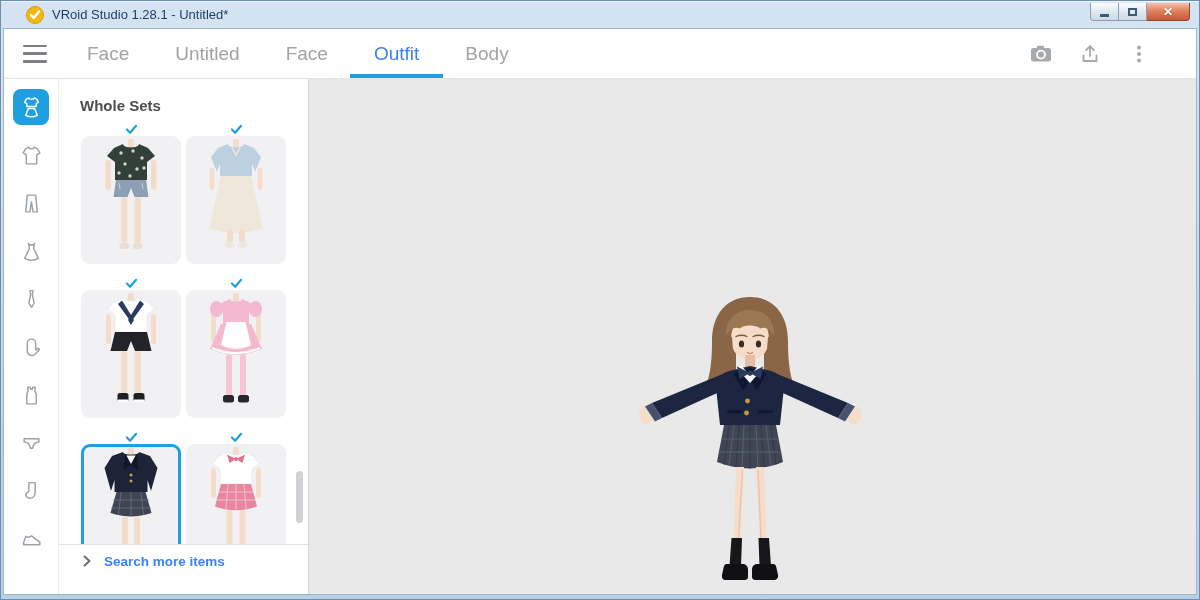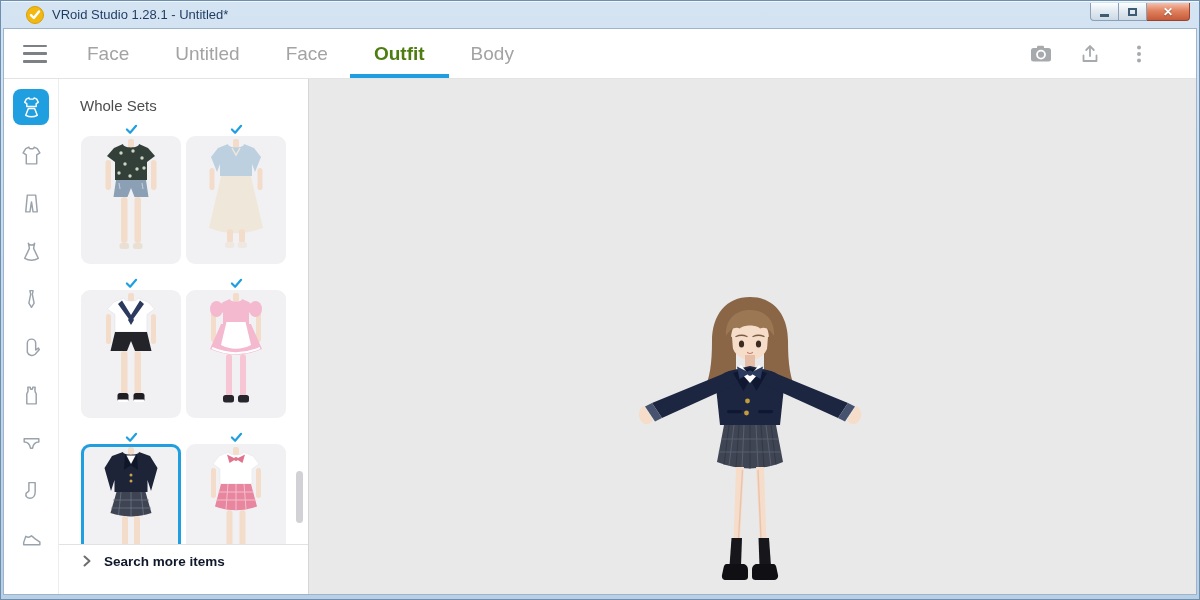--- a/index.html
+++ b/index.html
@@ -27,51 +27,51 @@
   
   .chrome{ position:absolute; left:2px; right:2px; top:27px; bottom:4px; background:#fff; overflow:hidden;
     border:1px solid #9db4ca; display:flex; flex-direction:column; }
 
   .toolbar{ height:50px; flex:0 0 50px; background:#fff; border-bottom:1px solid #e3e3e3;
     display:flex; align-items:center; position:relative; }
   .menu-btn{ margin-left:19px; width:24px; height:18px; display:flex; flex-direction:column; justify-content:space-between; cursor:pointer; border:none; background:none; }
   .menu-btn span{ display:block; height:2.6px; background:#7d8084; border-radius:1px; }
   .tab-bar{ display:flex; gap:46px; margin-left:40px; height:100%; list-style:none; }
   .tab{ position:relative; display:flex; align-items:center; height:100%; font-size:19px; color:#a3a3a3; cursor:pointer; }
-  .tab.active{ color:#4d7c0f; font-weight:bold; }
+  .tab.active{ color:#3b82f6; font-weight:normal; }
   .tab.active::after{ content:''; position:absolute; left:-24px; right:-24px; bottom:0; height:4px; background:var(--accent); }
   .toolbar-actions{ position:absolute; right:46px; display:flex; gap:27px; align-items:center; }
   .action-btn{ border:none; background:none; cursor:pointer; width:22px; height:22px; display:flex; align-items:center; justify-content:center; }
 
   .content{ flex:1; display:flex; min-height:0; }
 
   
   .catbar{ width:55px; flex:0 0 55px; background:#fff; border-right:1px solid #ececec; padding-top:10px;
     display:flex; flex-direction:column; align-items:center; }
   .cat{ width:36px; height:36px; margin-bottom:12px; border:none; background:none; border-radius:8px;
     display:flex; align-items:center; justify-content:center; cursor:pointer; }
   .cat svg{ width:23px; height:23px; stroke:#9aa3ab; fill:none; stroke-width:1.4; stroke-linejoin:round; stroke-linecap:round; }
   .cat.selected{ background:var(--accent); }
   .cat.selected svg{ stroke:#fff; }
 
   
   .panel{ width:250px; flex:0 0 250px; background:#fff; border-right:1px solid #d6d6d6; position:relative; display:flex; flex-direction:column; }
   .panel-list{ height:465px; flex:0 0 465px; overflow:hidden; }
-  .panel-title{ margin:18px 0 0 21px; font-size:15px; font-weight:normal; color:#4d4d4d; }
+  .panel-title{ margin:18px 0 0 21px; font-size:15px; font-weight:bold; color:#4d4d4d; }
   .grid{ display:flex; flex-wrap:wrap; column-gap:5px; row-gap:13px; padding:9px 0 0 22px; width:230px; }
   .cell{ width:100px; }
   .check{ display:flex; height:13px; align-items:center; justify-content:center; }
   .check svg{ width:13px; height:11px; stroke:var(--accent); stroke-width:2.4; fill:none; stroke-linecap:round; stroke-linejoin:round; }
   .card{ width:100px; height:128px; background:#f1f1f3; border-radius:9px; cursor:pointer; overflow:hidden; }
   .card.selected{ box-shadow:inset 0 0 0 3px var(--accent); }
   .card svg{ width:100%; height:100%; display:block; }
   .scroll-thumb{ position:absolute; right:5px; top:392px; width:7px; height:52px; background:#d2d2d6; border-radius:3.5px; }
   .panel-footer{ border-top:1px solid #e2e2e2; height:33px; display:flex; align-items:center; padding-left:23px; cursor:pointer; background:#fff; }
   .panel-footer svg{ width:10px; height:12px; stroke:#6d6d6d; stroke-width:2; fill:none; stroke-linecap:round; stroke-linejoin:round; }
-  .panel-footer .label{ margin-left:12px; font-size:13.5px; font-weight:bold; color:#0f172a; }
+  .panel-footer .label{ margin-left:12px; font-size:13.5px; font-weight:bold; color:#3b82f6; }
 
   
   .viewport{ flex:1; background:#e9e9ea; position:relative; }
   .character{ position:absolute; left:321px; top:210px; width:240px; height:300px; }
 </style>
 </head>
 <body>
 
 <div class="window">
   <div class="titlebar">

